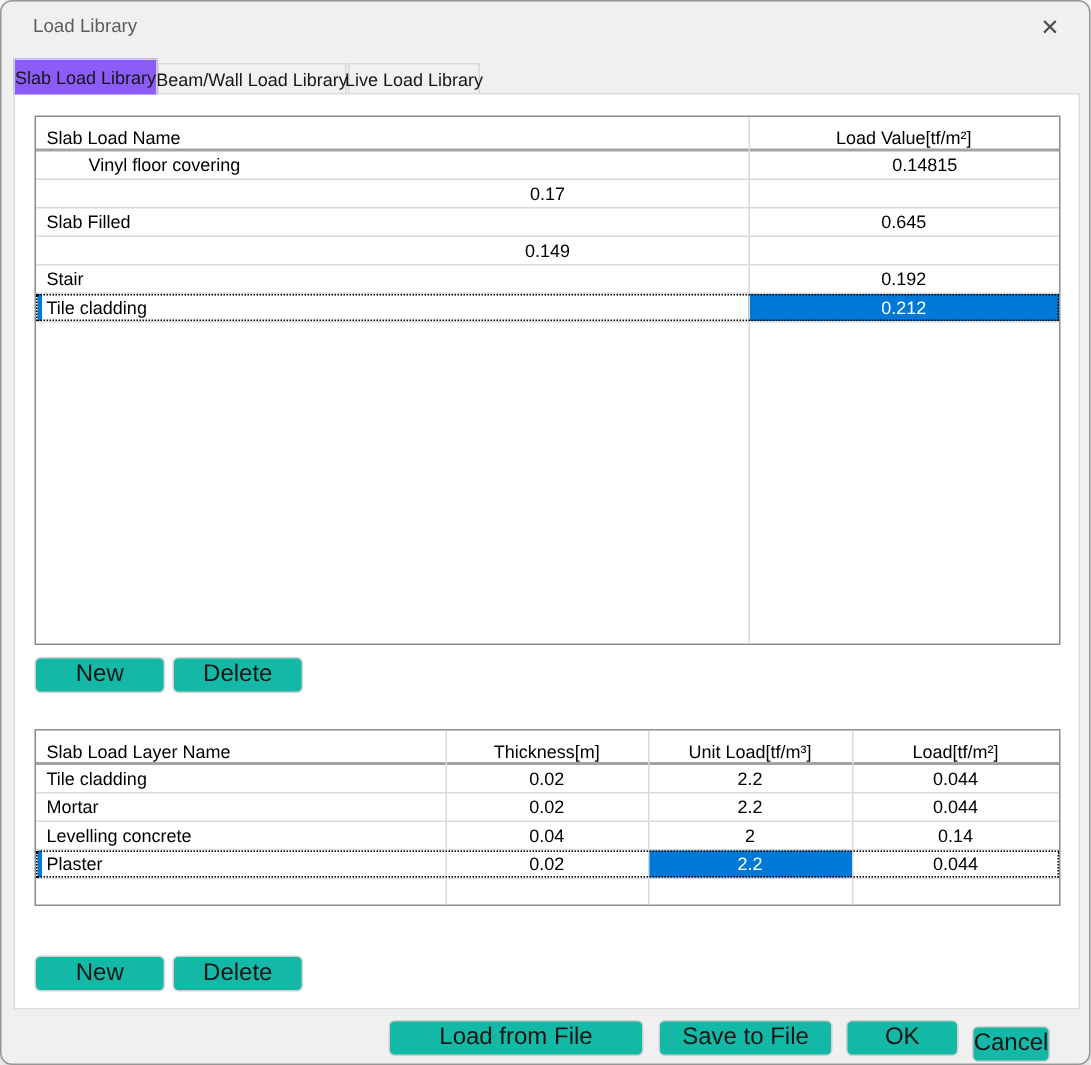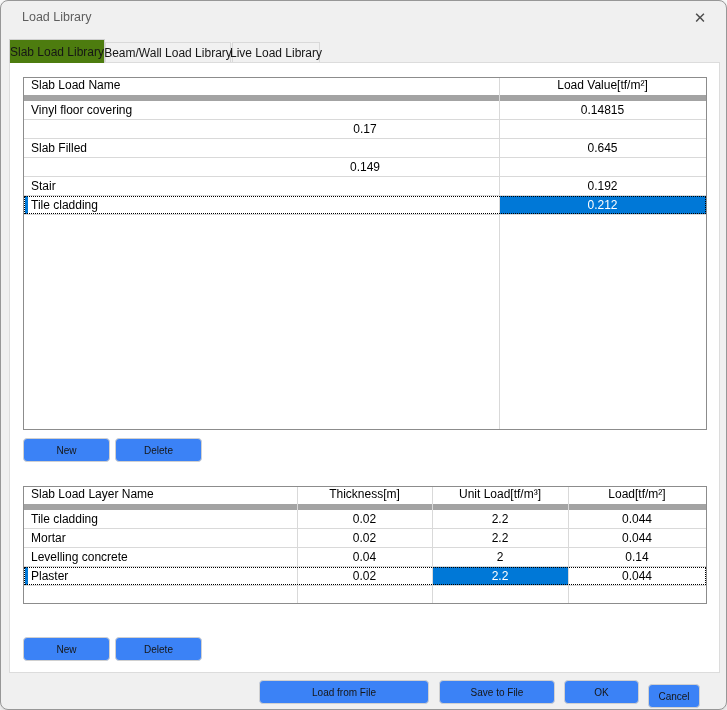--- a/index.html
+++ b/index.html
@@ -7,49 +7,49 @@
   .dialog{position:absolute;left:0;top:0;width:725px;height:708px;background:#f0f0f0;
     border:1px solid #979797;border-radius:8px;box-shadow:0 3px 10px rgba(0,0,0,.22);overflow:hidden;}
   
   .titlebar{position:absolute;left:0;top:0;right:0;height:36px;}
   .title{position:absolute;left:21px;top:9px;font-size:12.5px;color:#5d5d5d;white-space:nowrap;}
   .close-btn{position:absolute;right:5px;top:2px;width:42px;height:29px;display:flex;
     align-items:center;justify-content:center;color:#4c4c4c;font-size:15px;cursor:default;}
   
   .tab{position:absolute;box-sizing:border-box;font-size:12px;color:#161616;display:flex;
     align-items:center;justify-content:center;white-space:nowrap;cursor:default;}
-  .tab-active{left:8px;top:38px;width:96px;height:24px;background:#4d7c0f;
+  .tab-active{left:8px;top:38px;width:96px;height:24px;background:#8b5cf6;
     border:1px solid #d0d0d0;border-bottom:none;z-index:3;}
   .tab-2{left:104px;top:41px;width:126px;height:21px;background:#f1f1f1;
     border:1px solid #d9d9d9;border-bottom:none;z-index:0;}
   .tab-3{left:231px;top:41px;width:88px;height:21px;background:#f1f1f1;
     border:1px solid #d9d9d9;border-bottom:none;z-index:0;}
   
   .page{position:absolute;left:8px;top:61px;width:711px;height:611px;background:#ffffff;
     border:1px solid #dcdcdc;box-sizing:border-box;z-index:1;}
   
   .table{position:absolute;background:#ffffff;border:1px solid #8c8c8c;box-sizing:border-box;
     z-index:2;font-size:12px;color:#000;overflow:hidden;}
   .table1{left:22px;top:76px;width:684px;height:353px;}
   .table2{left:22px;top:485px;width:684px;height:118px;}
   .vsep{position:absolute;top:0;bottom:0;width:1px;background:#d9d9d9;z-index:5;pointer-events:none;}
-  .thead{height:23px;box-sizing:border-box;border-bottom:6px solid #a3a3a3;display:flex;align-items:flex-start;}
+  .thead{height:23px;box-sizing:border-box;border-bottom:2px solid #a3a3a3;display:flex;align-items:flex-end;}
   .hcell{display:flex;align-items:center;box-sizing:border-box;white-space:nowrap;}
   .trow{height:19px;box-sizing:border-box;border-bottom:1px solid #d9d9d9;display:flex;
     align-items:stretch;position:relative;}
   .cell{display:flex;align-items:center;box-sizing:border-box;white-space:nowrap;overflow:hidden;}
   .name-cell{padding-left:7px;}
   .center{justify-content:center;}
   .cell-selected{background:#0078d7;color:#ffffff;}
   .row-strip{position:absolute;left:1px;top:0;bottom:0;width:3px;background:#0078d7;z-index:4;}
   .focus-rect{position:absolute;left:0;top:0;right:0;bottom:0;border:1px dotted #000;
     pointer-events:none;z-index:6;}
   
-  .btn{position:absolute;box-sizing:border-box;background:#3b82f6;border:1px solid #d0d0d0;
-    border-radius:4px;font-size:10px;color:#161616;display:flex;align-items:center;
+  .btn{position:absolute;box-sizing:border-box;background:#14b8a6;border:1px solid #d0d0d0;
+    border-radius:4px;font-size:16px;color:#161616;display:flex;align-items:center;
     justify-content:center;z-index:2;cursor:default;white-space:nowrap;}
   .btn-new1{left:22px;top:437px;width:87px;height:24px;}
   .btn-del1{left:114px;top:437px;width:87px;height:24px;}
   .btn-new2{left:22px;top:636px;width:87px;height:24px;}
   .btn-del2{left:114px;top:636px;width:87px;height:24px;}
   .btn-load{left:258px;top:679px;width:170px;height:24px;}
   .btn-save{left:438px;top:679px;width:116px;height:24px;}
   .btn-ok{left:563px;top:679px;width:75px;height:24px;}
   .btn-cancel{left:647px;top:683px;width:52px;height:24px;}
 </style>
@@ -72,21 +72,21 @@
   <div class="page"></div>
 
   <div class="table table1">
     <div class="vsep" style="left:475px;"></div>
     <div class="thead">
       <div class="hcell name-cell" style="width:475px;">Slab Load Name</div>
       <div class="hcell center" style="flex:1;">Load Value[tf/m²]</div>
     </div>
     <div>
         <div class="trow">
-          <div class="cell name-cell" style="width: 475px;">Vinyl floor covering</div>
+          <div class="cell name-cell" style="width: 475px; margin-left: 28px;">Vinyl floor covering</div>
           <div class="cell center" style="flex: 1 1 0%;">0.14815</div>
         </div>
         <div class="trow">
           <div class="cell center" style="flex: 1 1 0%;">0.17</div>
         </div>
         <div class="trow">
           <div class="cell name-cell" style="width: 475px;">Slab Filled</div>
           <div class="cell center" style="flex: 1 1 0%;">0.645</div>
         </div>
         <div class="trow">

